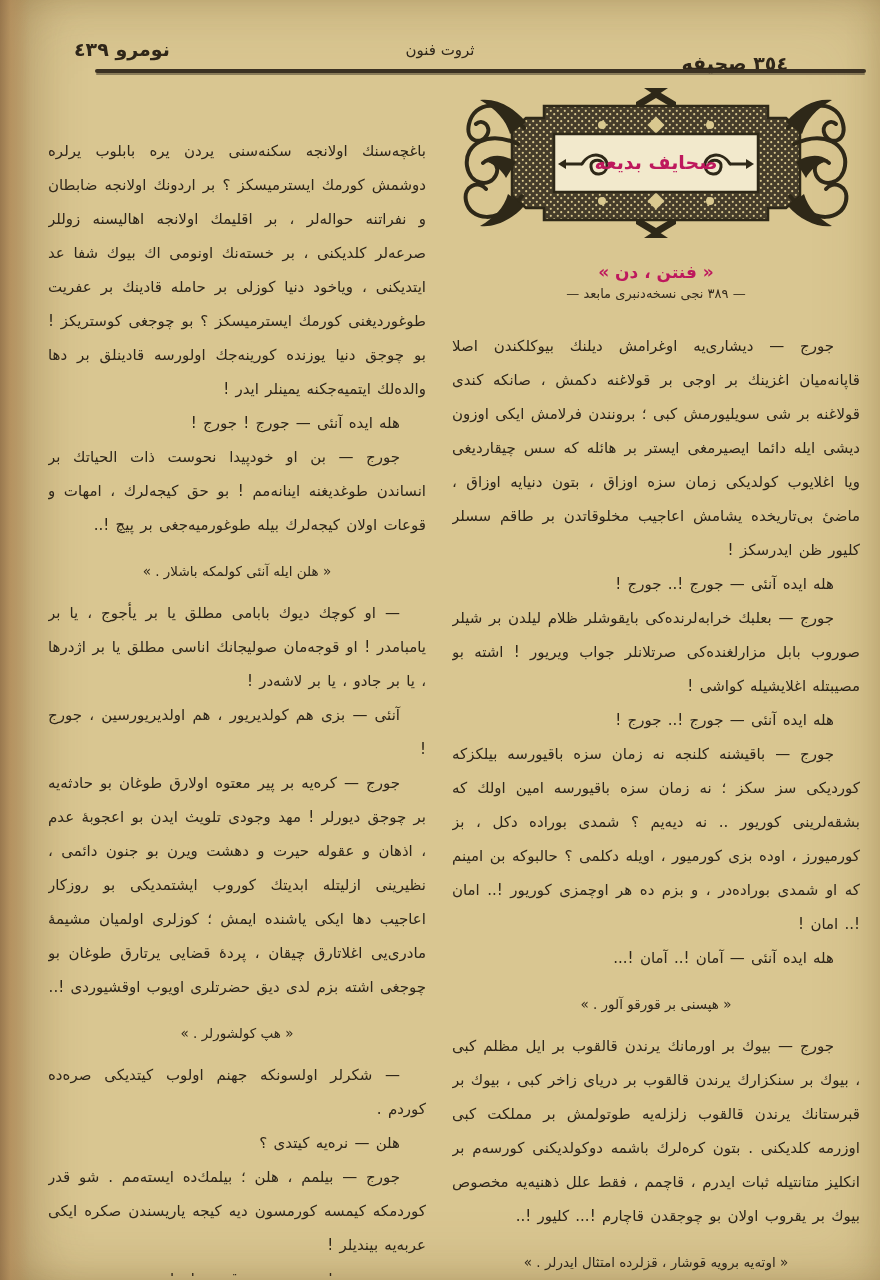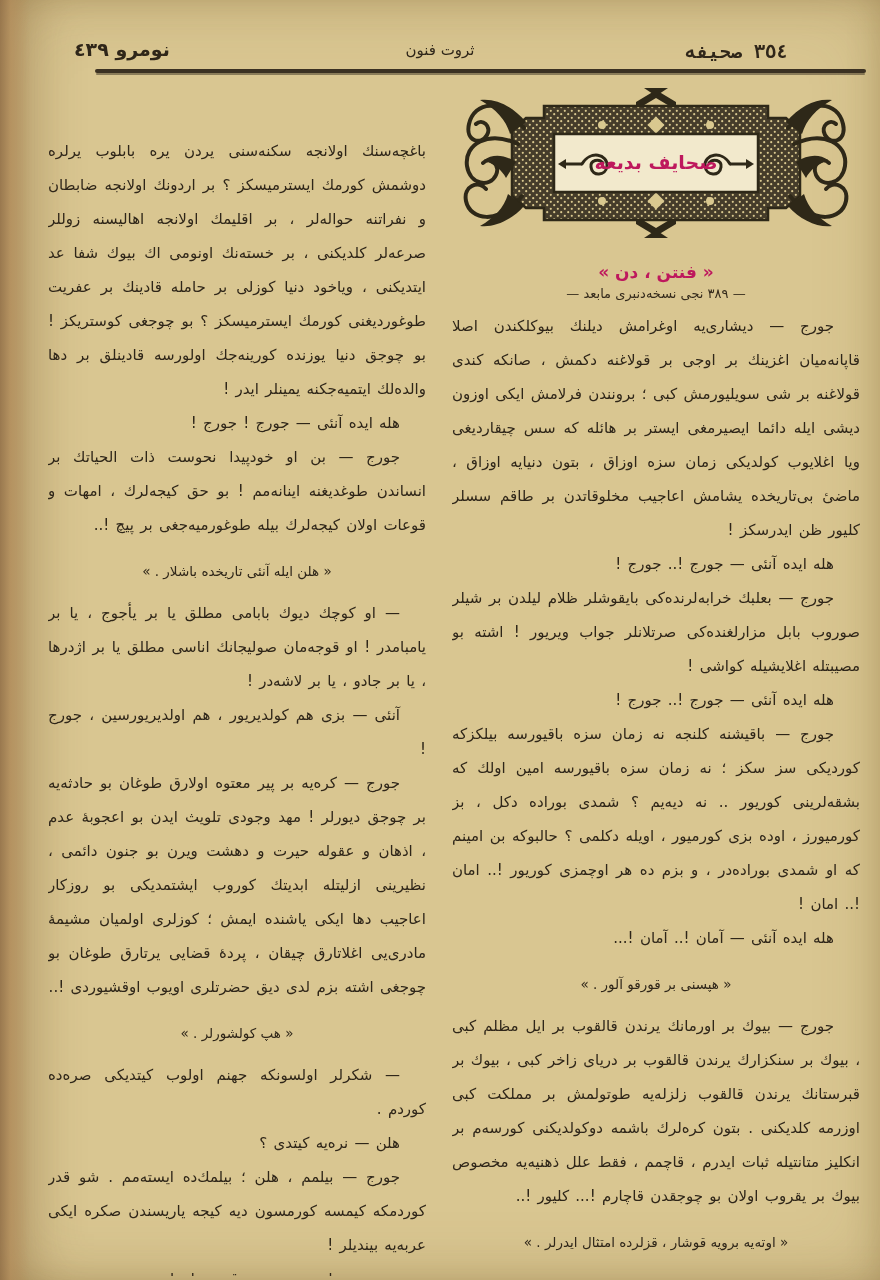--- a/index.html
+++ b/index.html
@@ -21,21 +21,21 @@
   }
   .binding{
     position:absolute;left:0;top:0;bottom:0;width:30px;
     background:linear-gradient(90deg,#8a6440 0%,#b68c5a 35%,rgba(182,140,90,0) 100%);
     opacity:.55;
   }
   
   .header{position:absolute;top:36px;left:0;right:0;height:32px;}
   .hnum{position:absolute;font-weight:bold;font-size:19px;letter-spacing:1px;white-space:nowrap;margin-left:19px;}
   .hnum.issue{left:55px;top:2px;}
-  .hnum.pageno{right:92px;top:4px;font-family:Liberation Mono, monospace;}
+  .hnum.pageno{right:92px;top:16px;}
   .masthead{
     position:absolute;left:50%;top:5px;transform:translateX(-50%);
     font-size:15px;letter-spacing:1px;white-space:nowrap;
   }
   .rule{
     position:absolute;top:69px;left:95px;right:14px;height:4px;
     background:#3b3122;border-radius:2px;
     box-shadow:0 3px 0 -1px rgba(59,49,34,.5);
   }
   
@@ -52,21 +52,21 @@
   .ornament-label{
     position:absolute;left:50%;top:50%;transform:translate(-50%,-54%);
     font-size:19px;font-weight:bold;color:#be185d;letter-spacing:1px;white-space:nowrap;
   }
   
   .story-title{
     text-align:center;font-size:17px;font-weight:bold;
     margin:24px 0 4px;color:#be185d;
   }
   .continuation{
-    text-align:center;font-size:13px;margin:0 0 8px;color:#352b1c;
+    text-align:center;font-size:13px;margin:0 0 28px;color:#352b1c;
   }
   
   .para{margin:0;}
   .para-body{
     font-size:15px;line-height:34px;text-align:justify;
     text-indent:26px;word-spacing:1.5px;
   }
   .para-cont{text-indent:0;margin-top:44px;}
   .para-center{
     text-align:center;font-size:13.5px;line-height:30px;
@@ -149,21 +149,21 @@
           <p class="para para-body">جورج — بيوك بر اورمانك يرندن قالقوب بر ايل مظلم كبی ، بيوك بر سنكزارك يرندن قالقوب بر دريای زاخر كبی ، بيوك بر قبرستانك يرندن قالقوب زلزله‌يه طوتولمش بر مملكت كبی اوزرمه كلديكنی . بتون كره‌لرك باشمه دوكولديكنی كورسه‌م بر انكليز متانتيله ثبات ايدرم ، قاچمم ، فقط علل ذهنيه‌يه مخصوص بيوك بر يقروب اولان بو چوجقدن قاچارم !... كليور !..</p>
           <p class="para para-center">« اوته‌يه برويه قوشار ، قزلرده امتثال ايدرلر . »</p>
         </div>
     </section>
 
     <section class="col col-left">
       <div class="paras">
           <p class="para para-body para-cont">باغچه‌سنك اولانجه سكنه‌سنی يردن يره بابلوب يرلره دوشمش كورمك ايسترميسكز ؟ بر اردونك اولانجه ضابطان و نفراتنه حواله‌لر ، بر اقليمك اولانجه اهاليسنه زوللر صرعه‌لر كلديكنی ، بر خسته‌نك اونومی اك بيوك شفا عد ايتديكنی ، وياخود دنيا كوزلی بر حامله قادينك بر عفريت طوغورديغنی كورمك ايسترميسكز ؟ بو چوجغی كوستريكز ! بو چوجق دنيا يوزنده كورينه‌جك اولورسه قادينلق بر دها والده‌لك ايتميه‌جكنه يمينلر ايدر !</p>
           <p class="para para-body">هله ايده آنئی — جورج ! جورج !</p>
           <p class="para para-body">جورج — بن او خودپيدا نحوست ذات الحياتك بر انساندن طوغديغنه اينانه‌مم ! بو حق كيجه‌لرك ، امهات و قوعات اولان كيجه‌لرك بيله طوغورميه‌جغی بر پيچ !..</p>
-          <p class="para para-center">« هلن ايله آنئی تاريخده باشلار . »</p>
+          <p class="para para-center">« هلن ايله آنئی كولمكه باشلار . »</p>
           <p class="para para-body">— او كوچك ديوك بابامی مطلق يا بر يأجوج ، يا بر يامبامدر ! او قوجه‌مان صوليجانك اناسی مطلق يا بر اژدرها ، يا بر جادو ، يا بر لاشه‌در !</p>
           <p class="para para-body">آنئی — بزی هم كولديريور ، هم اولديريورسين ، جورج !</p>
           <p class="para para-body">جورج — كره‌يه بر پير معتوه اولارق طوغان بو حادثه‌يه بر چوجق ديورلر ! مهد وجودی تلويث ايدن بو اعجوبهٔ عدم ، اذهان و عقوله حيرت و دهشت ويرن بو جنون دائمی ، نظيرينی ازليتله ابديتك كوروب ايشتمديكی بو روزكار اعاجيب دها ايكی ياشنده ايمش ؛ كوزلری اولميان مشيمهٔ مادری‌يی اغلاتارق چيقان ، پردهٔ قضايی يرتارق طوغان بو چوجغی اشته بزم لدی ديق حضرتلری اويوب اوقشيوردی !..</p>
           <p class="para para-center">« هپ كولشورلر . »</p>
           <p class="para para-body">— شكرلر اولسونكه جهنم اولوب كيتديكی صره‌ده كوردم .</p>
           <p class="para para-body">هلن — نره‌يه كيتدی ؟</p>
           <p class="para para-body">جورج — بيلمم ، هلن ؛ بيلمك‌ده ايسته‌مم . شو قدر كوردمكه كيمسه كورمسون ديه كيجه ياريسندن صكره ايكی عربه‌يه بينديلر !</p>
           <p class="para para-body">جورج — لدی ديق ، دوقتور طوماس ، بر مرضعه ، ايكی خدمتچی ؛ بری صاغر ، ايكيسی ديلسز ، فقط اوچی‌ده كور ، بر ده او !.. اشته عربه‌يه بونلرله بر ده او عقرب برجندن اينن سرطان بيندی !</p>
         </div>
     </section>

